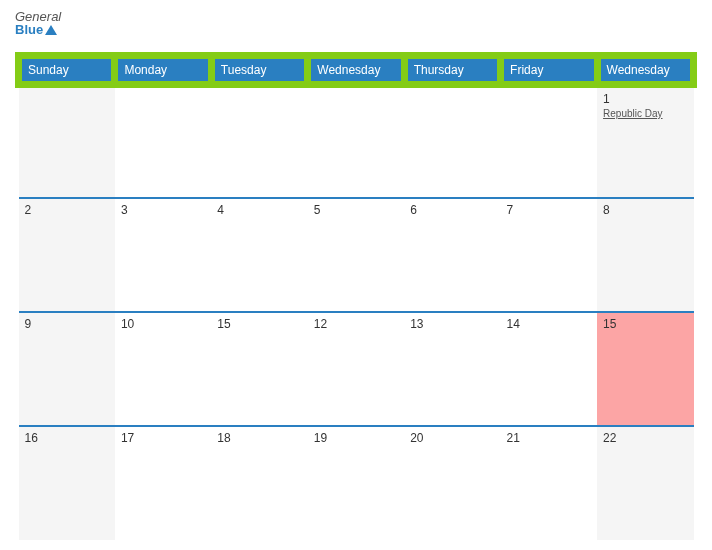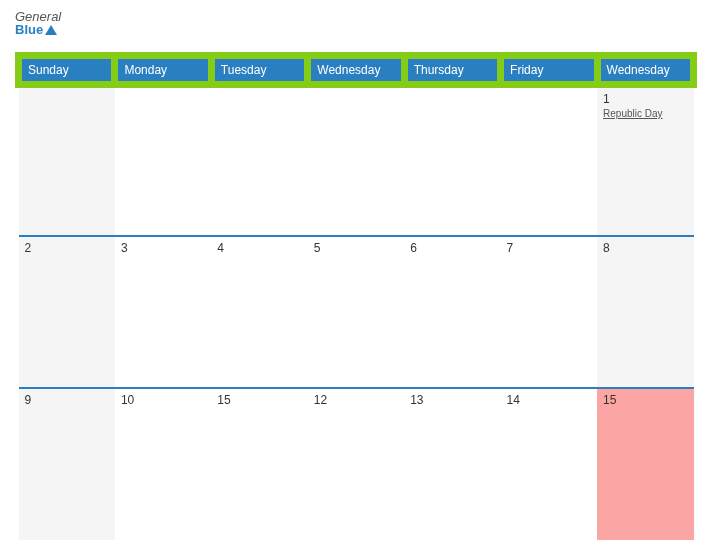--- a/index.html
+++ b/index.html
@@ -191,14 +191,37 @@
         <td>
           <span class="day-number">13</span>
         </td>
         <td>
           <span class="day-number">14</span>
         </td>
         <td style="background: #fca5a5;">
           <span class="day-number">15</span>
         </td>
       </tr>
+      <tr>
+        <td style="background: rgb(245, 245, 245);">
+          <span class="day-number">16</span>
+        </td>
+        <td>
+          <span class="day-number">17</span>
+        </td>
+        <td>
+          <span class="day-number">18</span>
+        </td>
+        <td>
+          <span class="day-number">19</span>
+        </td>
+        <td>
+          <span class="day-number">20</span>
+        </td>
+        <td>
+          <span class="day-number">21</span>
+        </td>
+        <td style="background: rgb(245, 245, 245);">
+          <span class="day-number">22</span>
+        </td>
+      </tr>
     </tbody>
 </table>
 
 </body></html>

